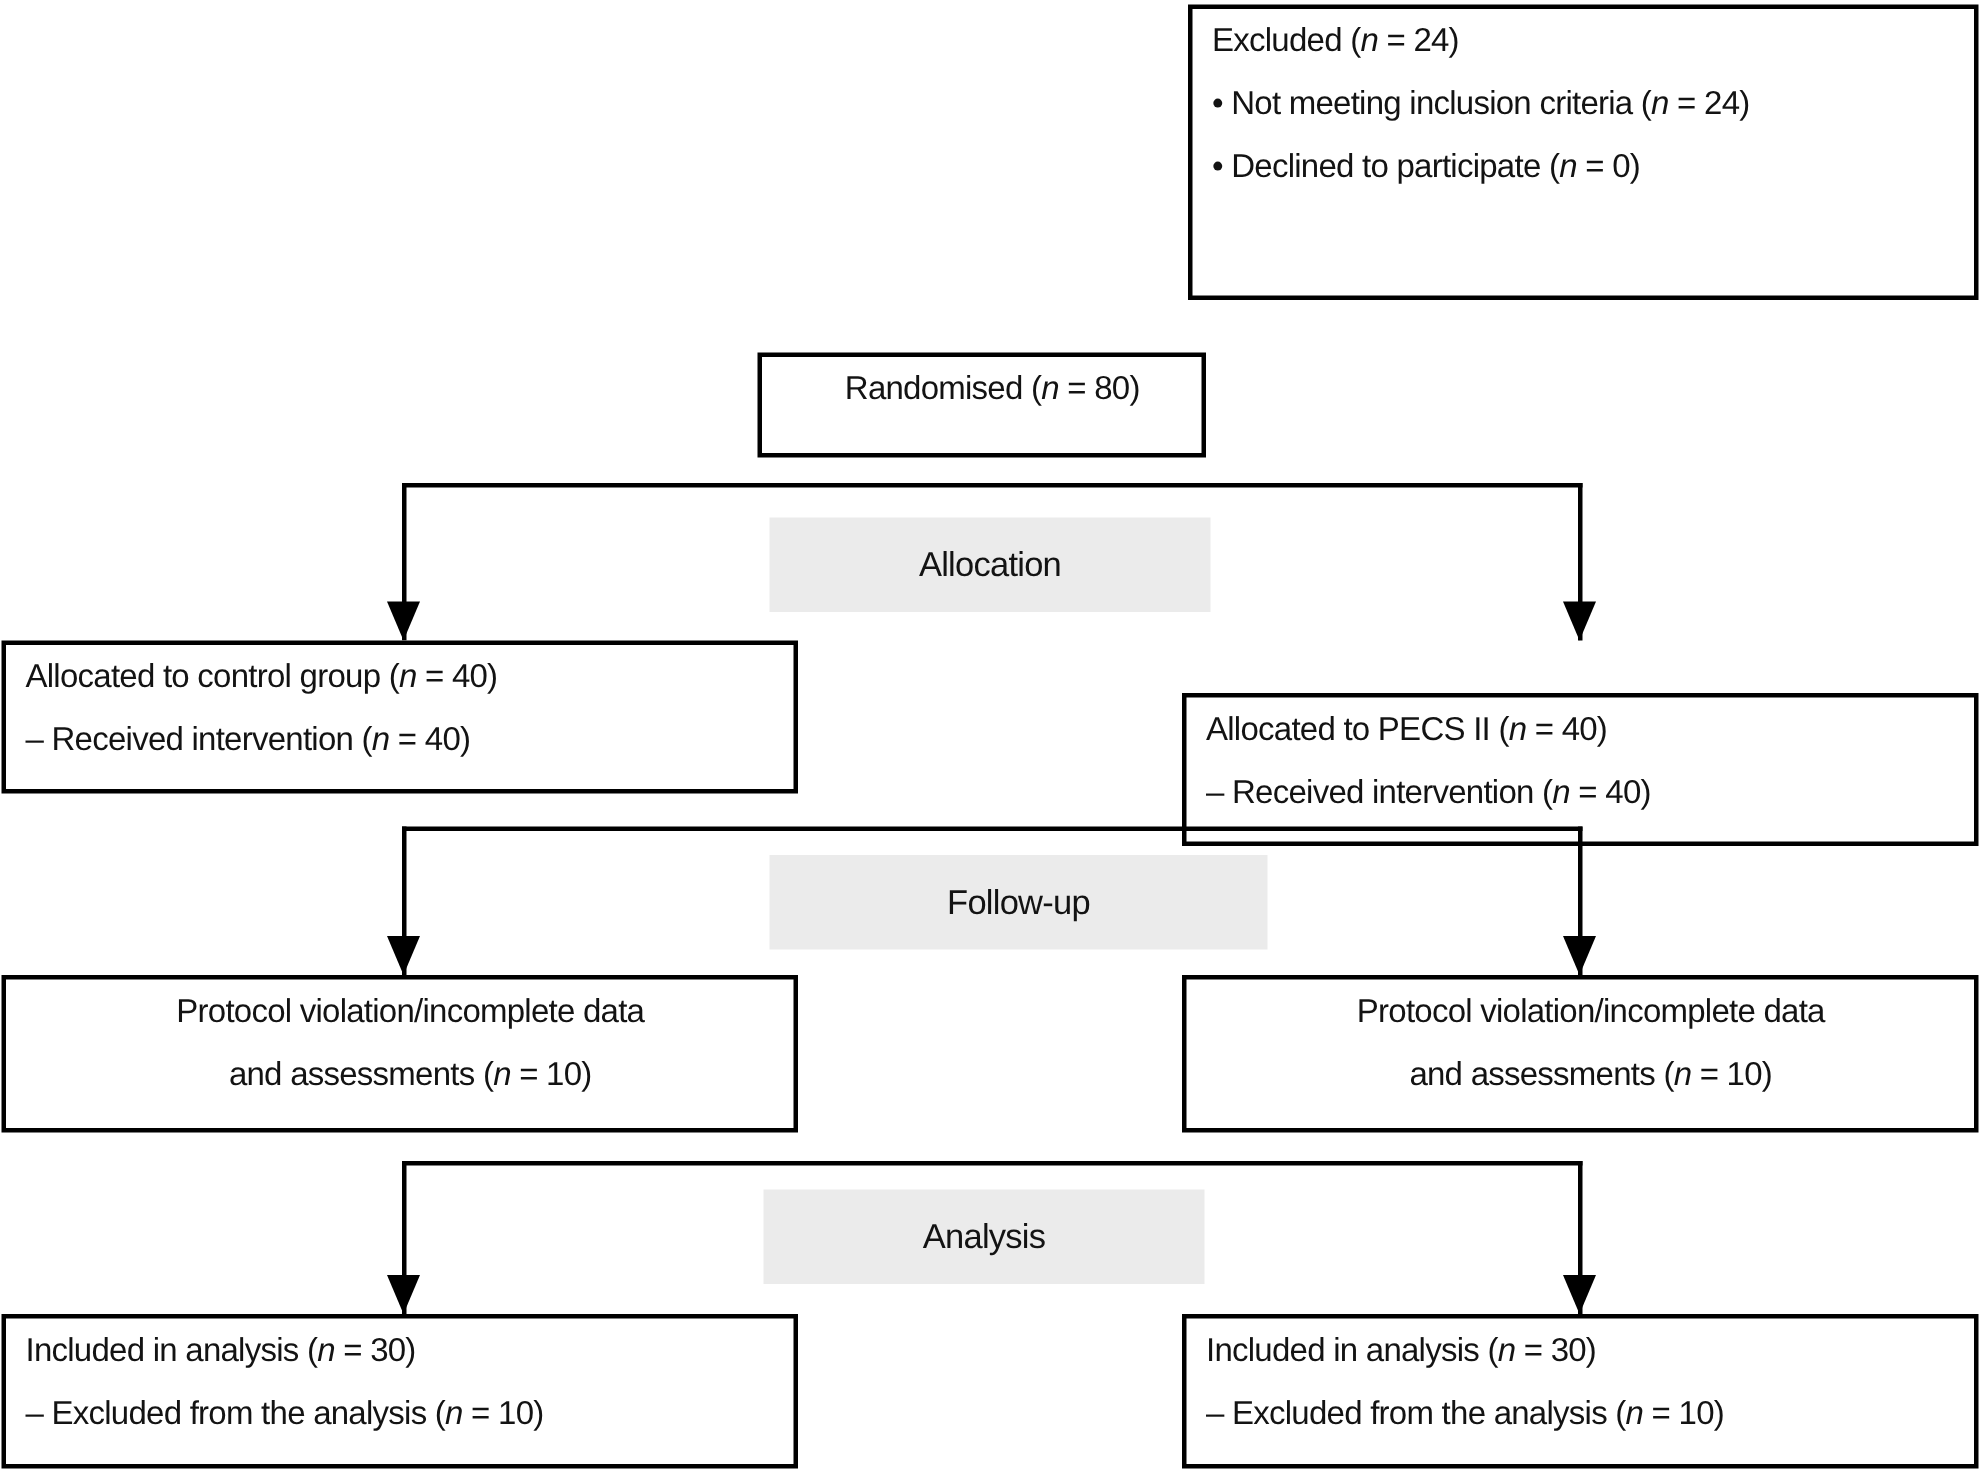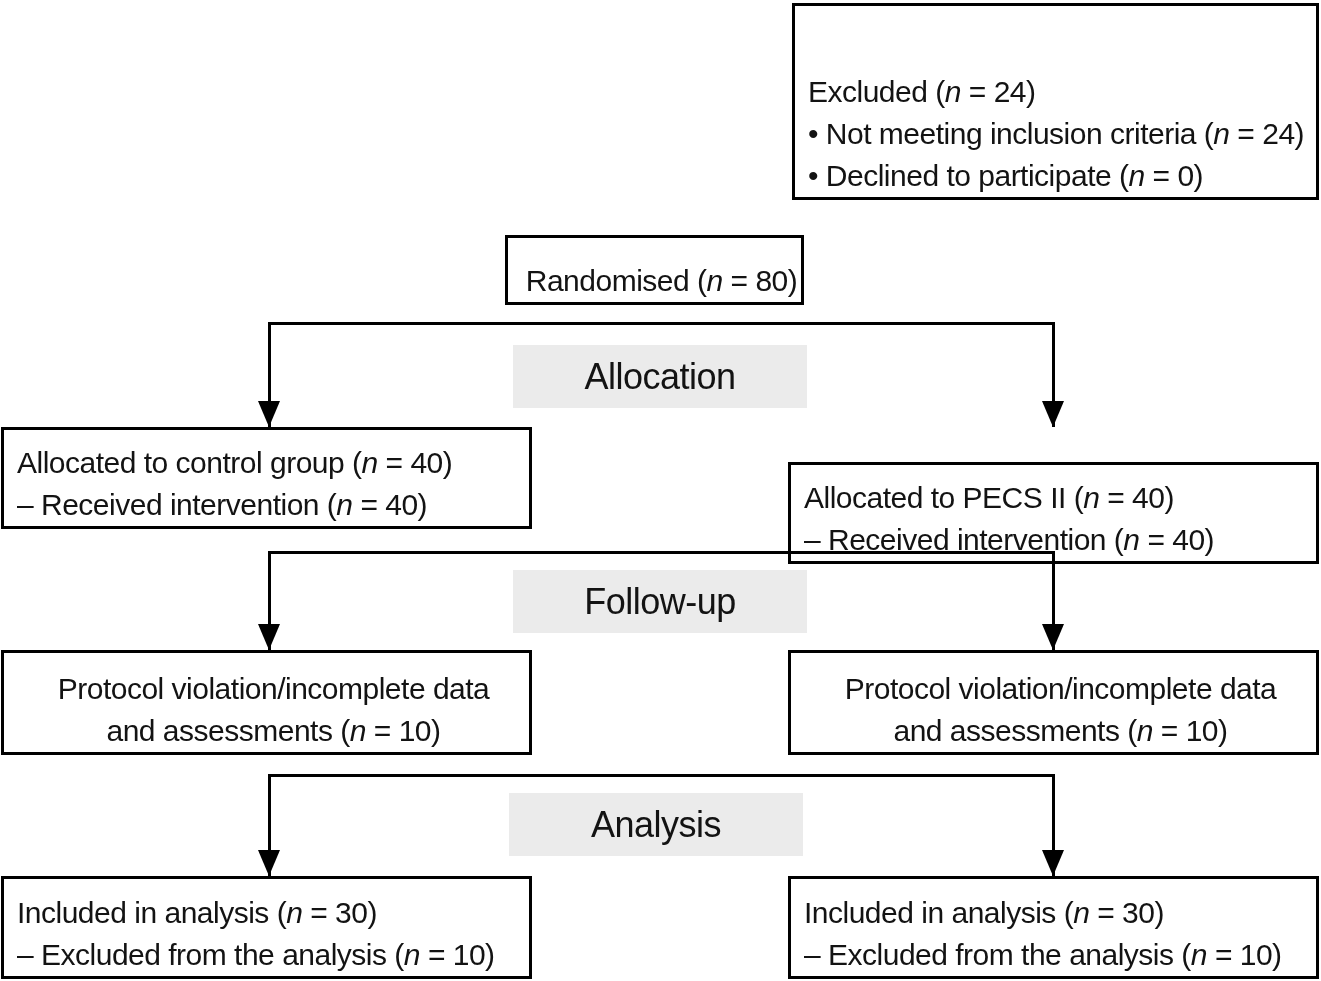--- a/index.html
+++ b/index.html
@@ -16,22 +16,22 @@
     color: #131313;
     overflow: hidden;
   }
   .box {
     position: absolute;
     box-sizing: border-box;
     border: 3px solid #000000;
     background: #ffffff;
     display: flex;
     flex-direction: column;
-    justify-content: flex-end;
-    font-size: 30px;
+    justify-content: flex-start;
+    font-size: 22px;
     letter-spacing: -0.5px;
     line-height: 42px;
   }
   .box .line {
     white-space: nowrap;
   }
   .align-left {
     align-items: flex-start;
     padding: 0 10px 0 13px;
   }
@@ -40,21 +40,21 @@
     text-align: center;
     padding-left: 14px;
   }
   .section-label {
     position: absolute;
     box-sizing: border-box;
     background: #ebebeb;
     display: flex;
     align-items: center;
     justify-content: center;
-    font-size: 36px;
+    font-size: 23px;
     letter-spacing: -0.5px;
     color: #131313;
   }
   .connector { position: absolute; left: 0; top: 0; width: 0; height: 0; }
   .connector .hline {
     position: absolute;
     left: 268px;
     top: var(--hy);
     width: 787px;
     height: 3px;
@@ -119,21 +119,21 @@
   </div>
 
   <div class="connector" style="--hy:551px; --bt:650px;">
     <div class="hline"></div>
     <div class="vline vl"></div>
     <div class="vline vr"></div>
     <div class="arrow al"></div>
     <div class="arrow ar"></div>
   </div>
 
-  <div class="section-label" style="left:513px; top:570px; width:294px; height:63px;">
+  <div class="section-label" style="left:513px; top:570px; width:332px; height:63px;">
     <span>Follow-up</span>
   </div>
 
   <div class="box align-center" style="left:1px; top:650px; width:531px; height:105px;">
     <div class="line">Protocol violation/incomplete data</div>
     <div class="line">and assessments (<i class="var-n">n</i> = 10)</div>
   </div>
   <div class="box align-center" style="left:788px; top:650px; width:531px; height:105px;">
     <div class="line">Protocol violation/incomplete data</div>
     <div class="line">and assessments (<i class="var-n">n</i> = 10)</div>

